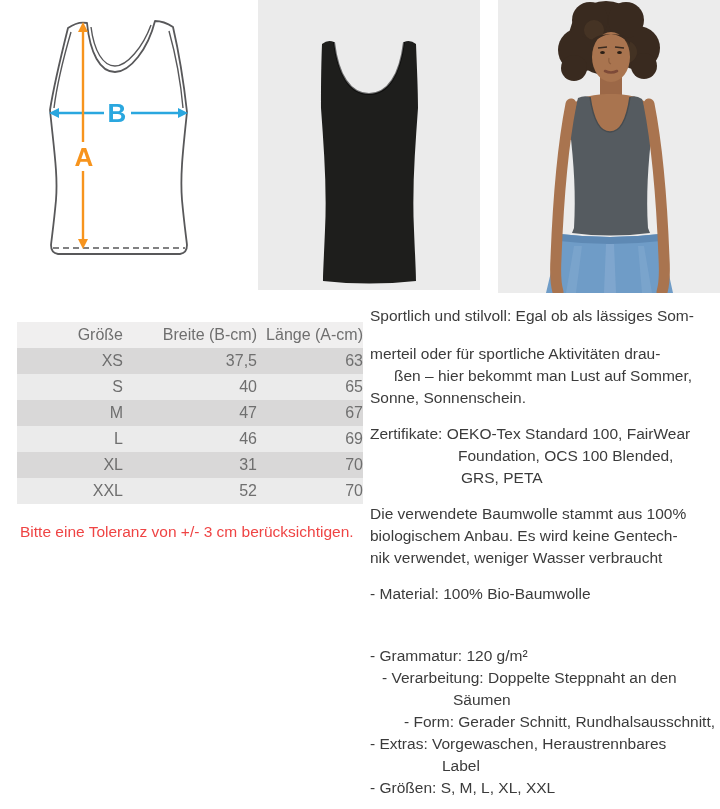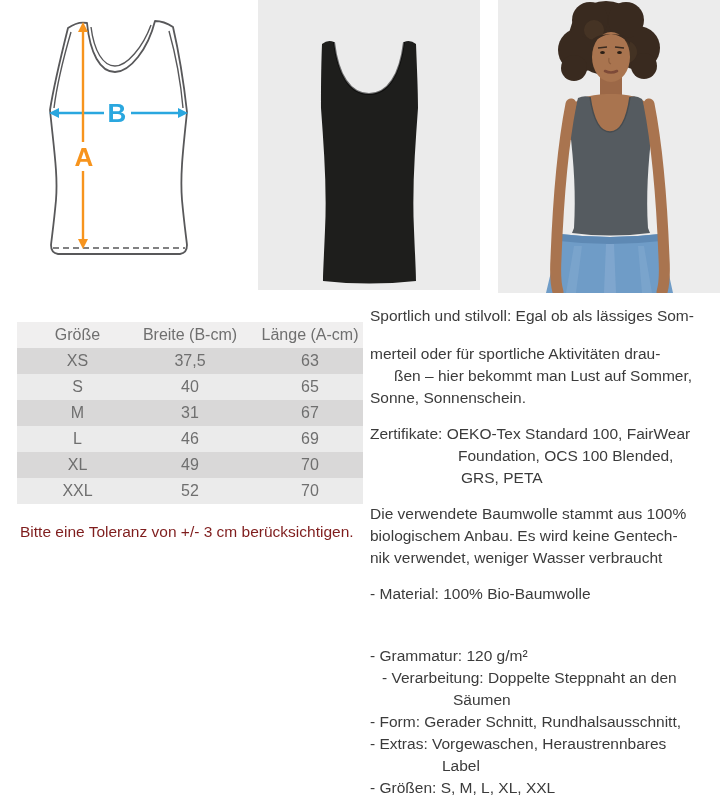--- a/index.html
+++ b/index.html
@@ -12,28 +12,28 @@
   .img-box svg{display:block;}
 
   
   .size-table-wrap{position:absolute;left:17px;top:322px;width:346px;}
   table.size-table{border-collapse:collapse;table-layout:fixed;width:346px;
     font-size:16px;color:#6f6f6f;}
   table.size-table col.c1{width:106px;}
   table.size-table col.c2{width:134px;}
   table.size-table col.c3{width:106px;}
   table.size-table th,table.size-table td{height:26px;padding:0;font-weight:normal;
-    text-align:center;vertical-align:middle;white-space:nowrap;overflow:hidden;}
+    text-align:right;vertical-align:middle;white-space:nowrap;overflow:hidden;}
   table.size-table th:first-child,table.size-table td:first-child{padding-left:15px;}
   table.size-table thead tr{background:#f0efef;}
   table.size-table tbody tr:nth-child(odd){background:#d9d8d8;}
   table.size-table tbody tr:nth-child(even){background:#ebebeb;}
 
   .tolerance{position:absolute;left:20px;top:523px;width:360px;
-    font-size:15.5px;color:#7f1d1d;white-space:nowrap;}
+    font-size:15.5px;color:#ef4444;white-space:nowrap;}
 
   
   .desc-col{position:absolute;left:370px;top:305px;width:345px;
     font-size:15.5px;color:#3b3b3b;}
   .desc-block{margin:0 0 14px 0;}
   .desc-block .line{line-height:22px;white-space:nowrap;}
 </style>
 </head>
 <body>
 
@@ -165,31 +165,31 @@
             <td>37,5</td>
             <td>63</td>
           </tr>
           <tr>
             <td>S</td>
             <td>40</td>
             <td>65</td>
           </tr>
           <tr>
             <td>M</td>
-            <td>31</td>
+            <td>47</td>
             <td>67</td>
           </tr>
           <tr>
             <td>L</td>
             <td>46</td>
             <td>69</td>
           </tr>
           <tr>
             <td>XL</td>
-            <td>49</td>
+            <td>31</td>
             <td>70</td>
           </tr>
           <tr>
             <td>XXL</td>
             <td>52</td>
             <td>70</td>
           </tr>
         </tbody>
     </table>
   </div>
@@ -211,20 +211,20 @@
     <div class="desc-block">
         <div class="line" style="padding-left: 0px;">Die verwendete Baumwolle stammt aus 100%</div>
         <div class="line" style="padding-left: 0px;">biologischem Anbau. Es wird keine Gentech-</div>
         <div class="line" style="padding-left: 0px;">nik verwendet, weniger Wasser verbraucht</div>
       </div>
     <div class="desc-block">
         <div class="line" style="padding-left: 0px;">- Material: 100% Bio-Baumwolle</div>
         <div class="line" style="padding-left: 0px; margin-top: 40px;">- Grammatur: 120 g/m²</div>
         <div class="line" style="padding-left: 0px; margin-left: 12px;">- Verarbeitung: Doppelte Steppnaht an den</div>
         <div class="line" style="padding-left: 83px;">Säumen</div>
-        <div class="line" style="padding-left: 0px;">- Form: Gerader Schnitt, Rundhalsausschnitt,</div>
+        <div class="line" style="padding-left: 0px; text-align: right;">- Form: Gerader Schnitt, Rundhalsausschnitt,</div>
         <div class="line" style="padding-left: 0px;">- Extras: Vorgewaschen, Heraustrennbares</div>
         <div class="line" style="padding-left: 72px;">Label</div>
         <div class="line" style="padding-left: 0px;">- Größen: S, M, L, XL, XXL</div>
       </div>
   </div>
 
 </div>
 
 </body></html>

